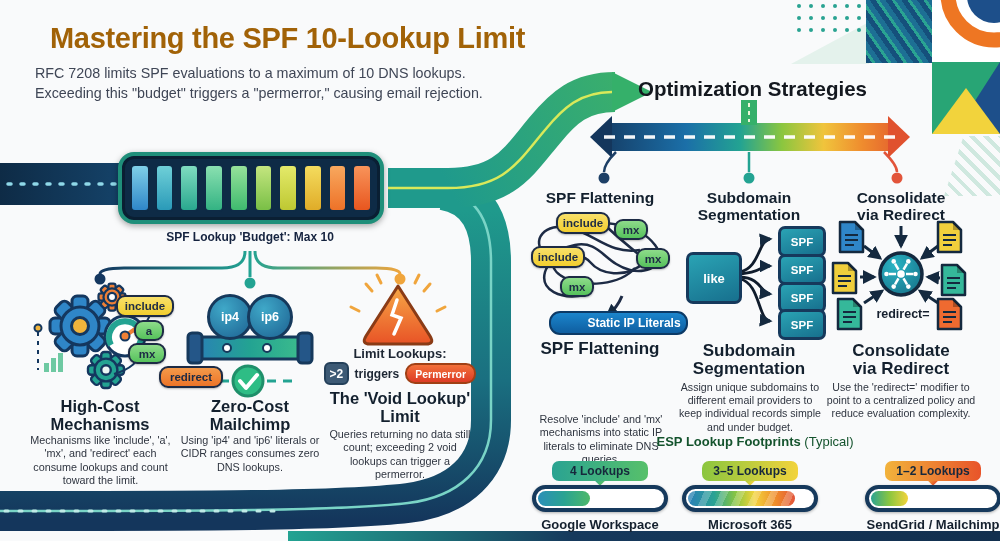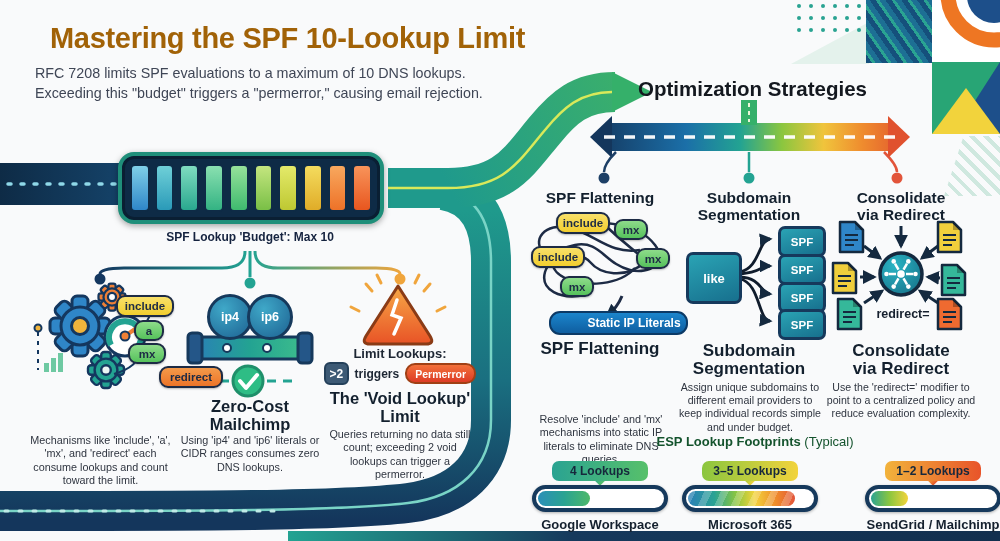--- a/index.html
+++ b/index.html
@@ -397,20 +397,21 @@
       <div class="seg s8"></div>
       <div class="seg s9"></div>
       <div class="seg s10"></div>
     </div>
   <div class="abs z2 battery-caption">SPF Lookup 'Budget': Max 10</div>
 
   <div class="tag pill-yellow" style="left:116px;top:295px;width:54px;height:18px;">include</div>
   <div class="tag pill-green" style="left:134px;top:320px;width:26px;height:17px;">a</div>
   <div class="tag pill-green" style="left:128px;top:343px;width:34px;height:17px;">mx</div>
   <div class="tag pill-orange" style="left:112px;top:366px;width:60px;height:18px;margin-left:47px;">redirect</div>
+  <div class="abs z2 mech-title" style="left:40px;top:398px;width:120px;">High-Cost Mechanisms</div>
   <div class="abs z2 mech-body" style="left:28px;top:434px;width:145px;">Mechanisms like 'include', 'a', 'mx', and 'redirect' each consume lookups and count toward the limit.</div>
 
   <div class="ip-pill" style="left:207px;top:294px;">ip4</div>
   <div class="ip-pill" style="left:247px;top:294px;">ip6</div>
   <div class="abs z2 mech-title" style="left:190px;top:398px;width:120px;">Zero-Cost Mailchimp</div>
   <div class="abs z2 mech-body" style="left:178px;top:434px;width:144px;">Using 'ip4' and 'ip6' literals or CIDR ranges consumes zero DNS lookups.</div>
 
   <div class="abs z2" style="left:330px;top:346px;width:140px;text-align:center;font-size:13px;font-weight:800;color:#1d2633;">Limit Lookups:</div>
   <div class="abs void-badge-row">
     <span class="thresh">&gt;2</span>

